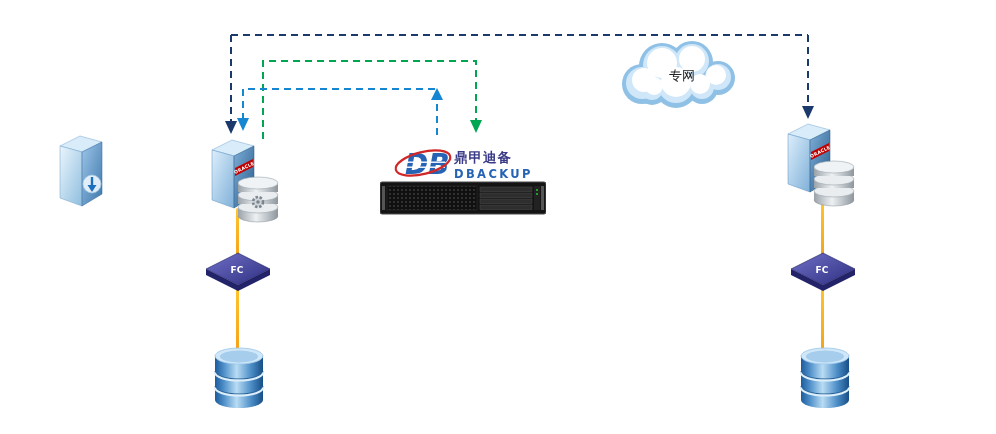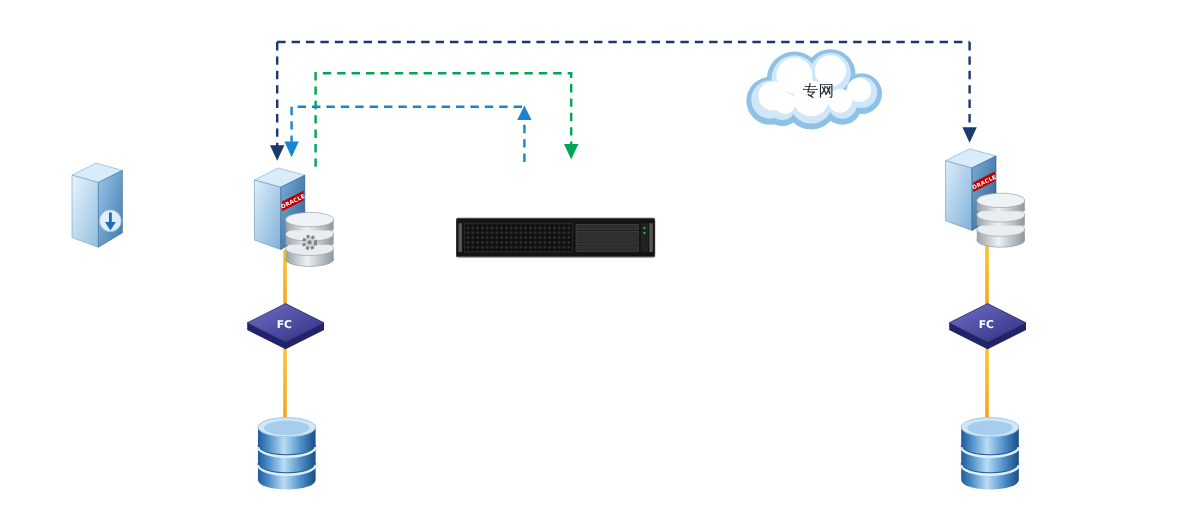--- a/index.html
+++ b/index.html
@@ -93,20 +93,30 @@
           <ellipse cx="20" cy="7" rx="20" ry="6" fill="#eff3f5" stroke="#9aa4ac" stroke-width="0.6"></ellipse>
         </g>
       </g>
       <g>
         <circle cx="50" cy="66" r="5" fill="#cfd4d9" stroke="#7d868e" stroke-width="2.6" stroke-dasharray="2.4 1.7"></circle>
         <circle cx="50" cy="66" r="1.8" fill="#7d868e"></circle>
       </g>
     </svg>
   </div>
 
+  <div class="node" style="left:392px;top:141px;">
+    <svg width="140" height="46" viewBox="0 0 140 46">
+      <text x="13" y="33" font-size="28" font-weight="bold" font-style="italic" fill="#2763b4">DB</text>
+      <rect x="11" y="20.5" width="42" height="1.4" fill="#ffffff"></rect>
+      <rect x="11" y="25.5" width="42" height="1.4" fill="#ffffff"></rect>
+      <ellipse cx="31" cy="22" rx="28" ry="11" transform="rotate(-14 31 22)" fill="none" stroke="#d02828" stroke-width="2.2"></ellipse>
+      <text x="62" y="21" font-size="13.5" font-weight="bold" fill="#3a3a86" letter-spacing="1">鼎甲迪备</text>
+      <text x="62" y="37" font-size="11.5" font-weight="bold" fill="#2763b4" letter-spacing="2.4">DBACKUP</text>
+    </svg>
+  </div>
 
   <div class="node" style="left:380px;top:180px;">
     <svg width="166" height="36" viewBox="0 0 166 36">
       <defs>
         <pattern id="vent" width="4" height="4" patternUnits="userSpaceOnUse">
           <rect width="4" height="4" fill="#101010"></rect>
           <circle cx="2" cy="2" r="1" fill="#3a3a3a"></circle>
         </pattern>
       </defs>
       <rect x="0" y="2" width="166" height="32" rx="2" fill="#141414" stroke="#4a4a4a" stroke-width="1"></rect>

